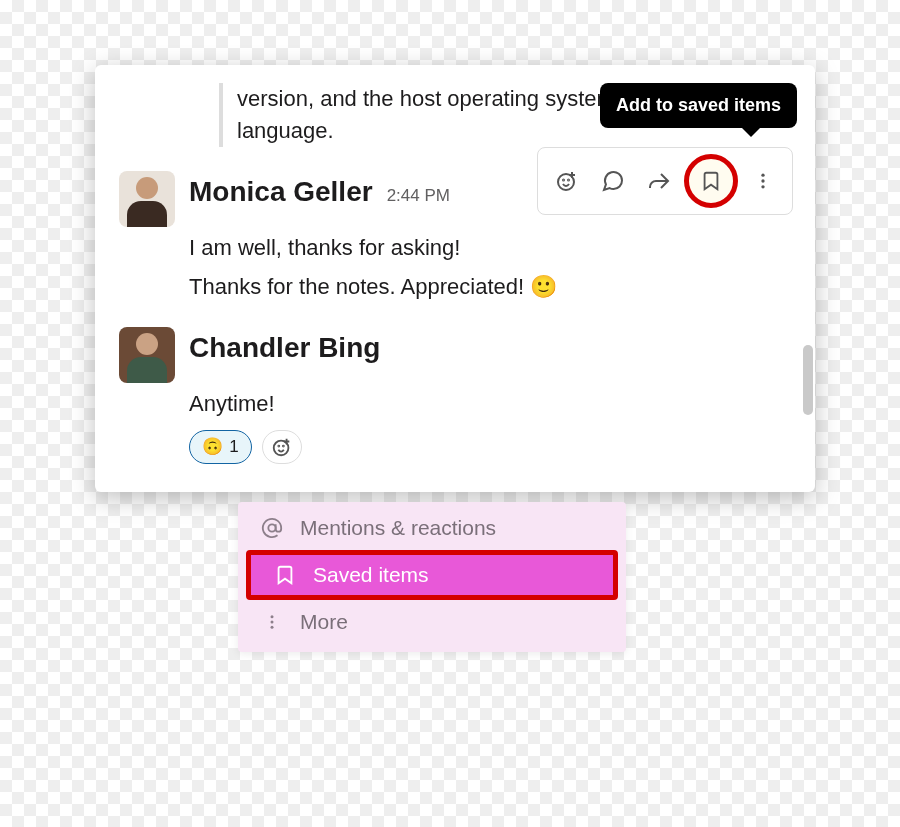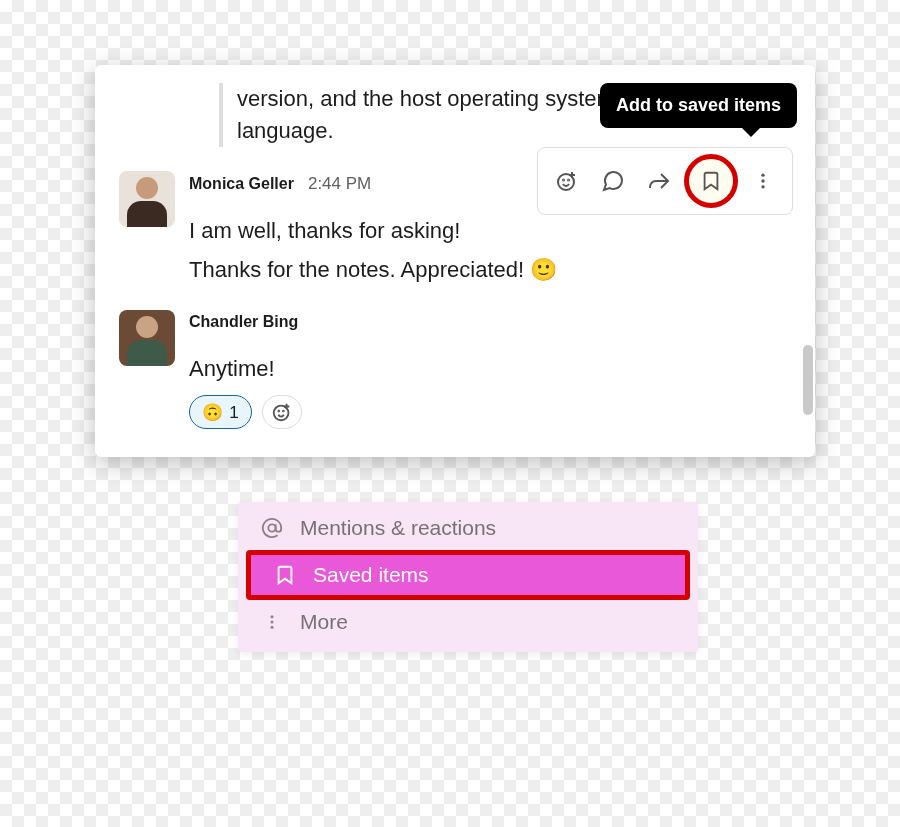--- a/index.html
+++ b/index.html
@@ -44,21 +44,21 @@
     width: 56px; height: 56px; border-radius: 8px;
     flex-shrink: 0; margin-right: 14px;
     display: flex; align-items: flex-end; justify-content: center;
     overflow: hidden;
   }
   .avatar-head { width: 22px; height: 22px; border-radius: 50%; }
   .avatar-body { width: 40px; height: 26px; border-radius: 14px 14px 0 0; }
   .avatar-stack { display:flex; flex-direction:column; align-items:center; gap:2px;}
   .msg-body { flex: 1; font-size: 22px; line-height: 1.5; color:#1d1c1d; }
   .msg-header { display: flex; align-items: baseline; gap: 14px; }
-  .msg-author { font-weight: 800; font-size: 16px; text-align: right; }
+  .msg-author { font-weight: 800; font-size: 28px; text-align: right; }
   .msg-time { color: #616061; font-size: 17px; }
   .msg-line { margin-top: 18px; }
   .emoji-smile { font-size: 22px; }
 
   .reactions { display:flex; gap:10px; margin-top:10px; }
   .reaction-pill {
     display:inline-flex; align-items:center; gap:6px;
     border:1.5px solid #1264a3; background:#e8f5fa;
     border-radius:18px; padding:3px 12px; font-size:17px;
     color:#1d1c1d; cursor:pointer;
@@ -100,21 +100,21 @@
 
   
   .scroll-hint {
     position:absolute; right:2px; top:280px; width:10px; height:70px;
     background:#c9c9c9; border-radius:5px;
   }
 
   
   .sidebar-snippet {
     position:absolute; left:238px; top:502px;
-    width:460px; background:#f8e5f5; border-radius:4px;
+    width:388px; background:#f8e5f5; border-radius:4px;
     padding:6px 0 10px 0;
     box-shadow: 0 2px 8px rgba(0,0,0,.08);
   }
   .sb-item {
     display:flex; align-items:center; gap:16px;
     padding:8px 22px; font-size:21px; color:#7a6f79;
     cursor:pointer;
   }
   .sb-icon { width:24px; display:flex; justify-content:center; color:#8d7f8b; }
   .sb-count { margin-left:auto; font-size:19px; color:#7a6f79; }

